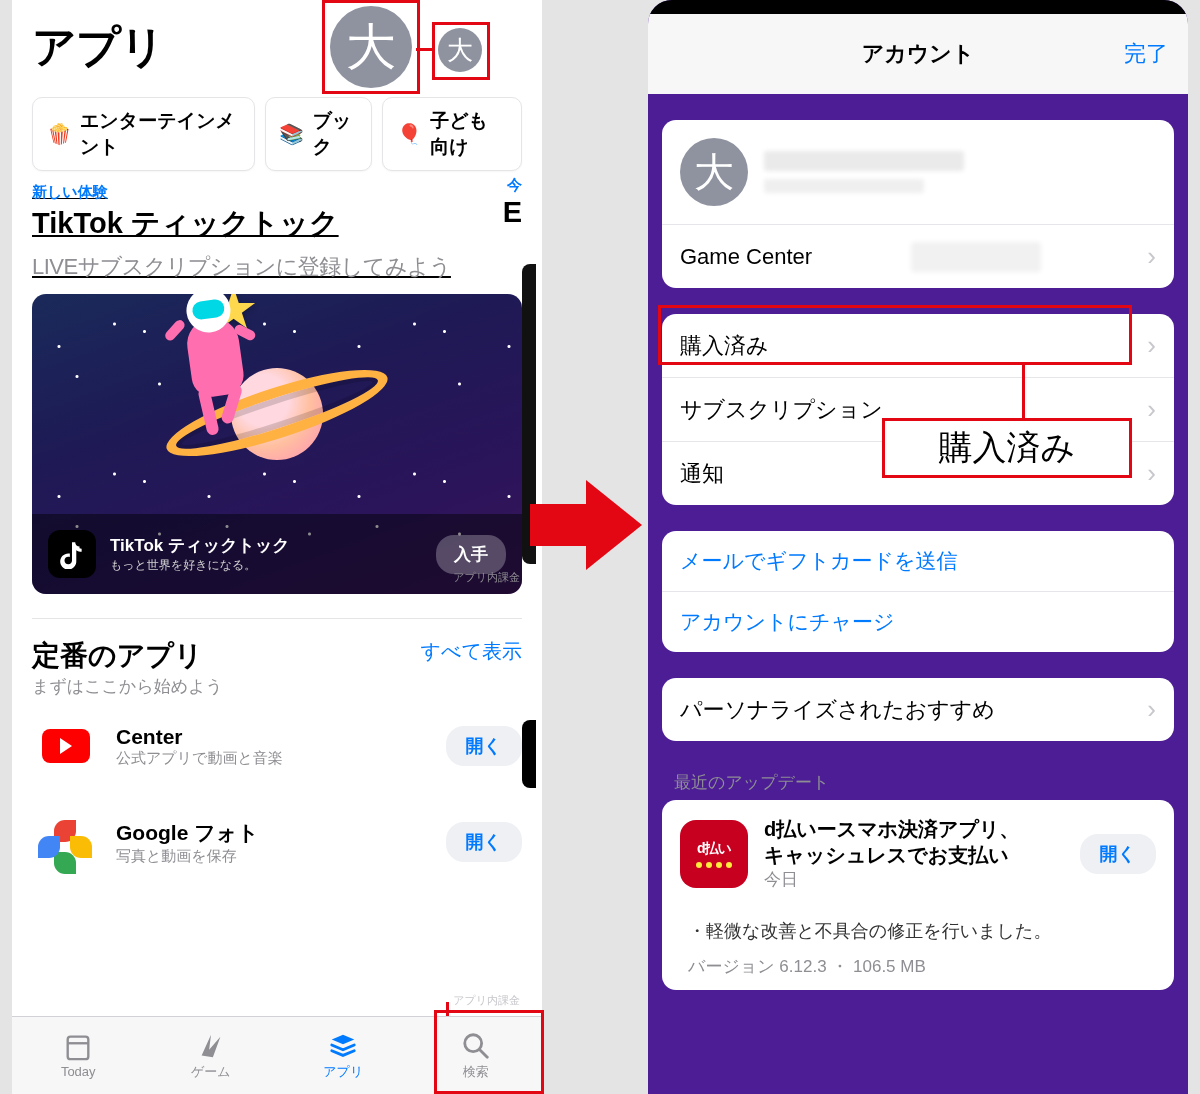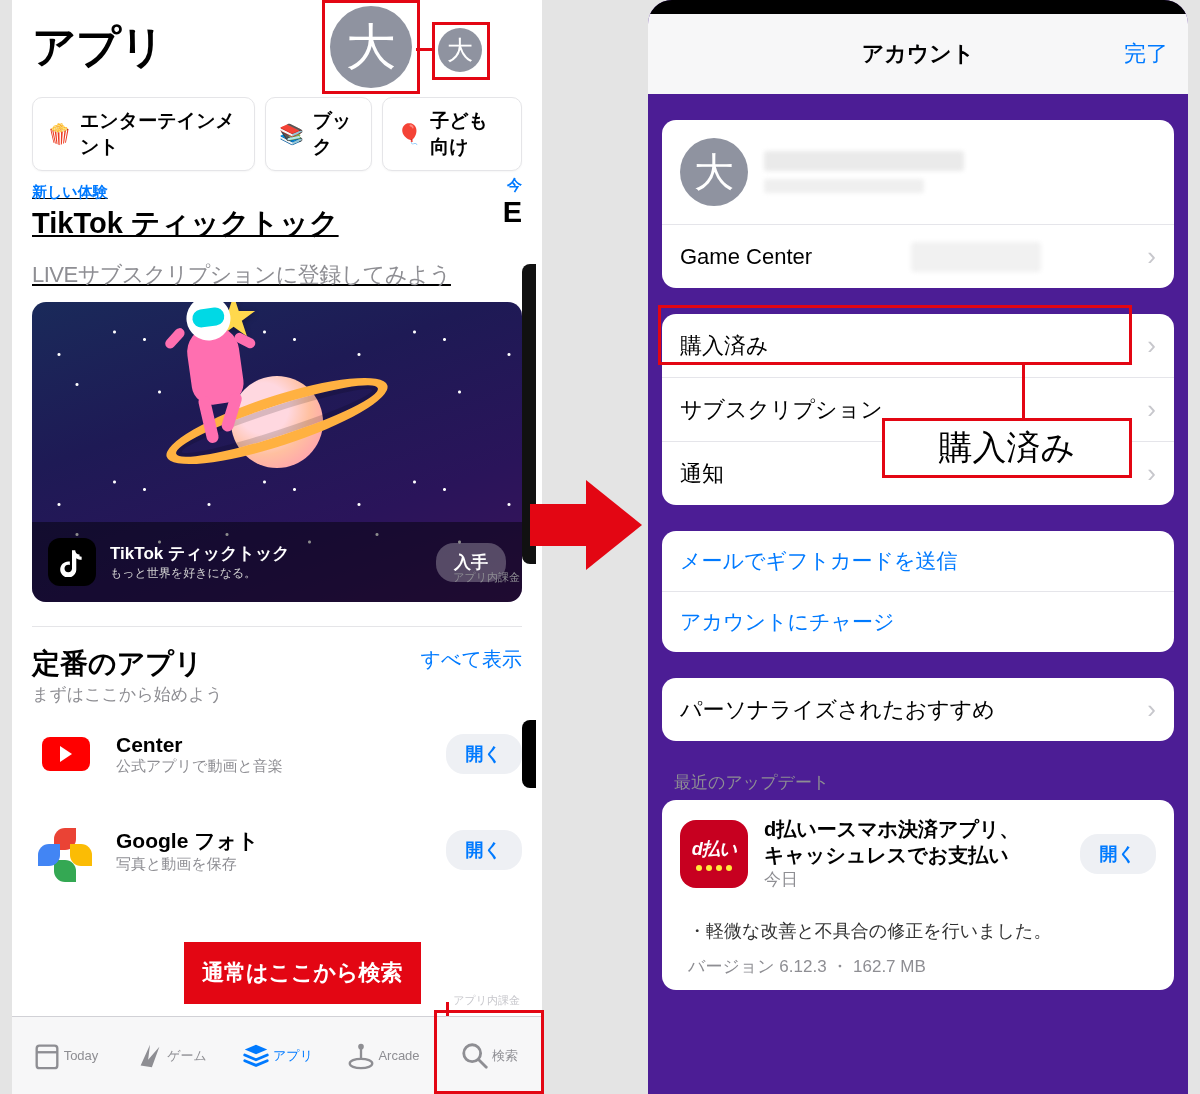--- a/index.html
+++ b/index.html
@@ -18,21 +18,21 @@
   .avatar-frame-sm  { position:absolute; right:52px;  top:22px; width:58px; height:58px; border:3px solid #e30613; }
   .avatar-connector { position:absolute; right:108px; top:48px; width:18px; height:3px; background:#e30613;}
 
   .chips { display:flex; gap:10px; padding: 12px 20px; overflow:hidden; }
   .chip { display:flex; align-items:center; gap:8px; background:#fff; border:1px solid #e5e5e8; border-radius: 10px; padding: 10px 14px; font-size:19px; font-weight:600; box-shadow:0 1px 2px rgba(0,0,0,.04);}
   .chip .ico { font-size:20px; }
 
   .promo-top { padding: 0 20px; text-decoration: underline; }
   .promo-tag { color:#007aff; font-size:15px; font-weight:600; }
   .promo-name { font-size:29px; font-weight:700; margin-top:2px;}
-  .promo-sub  { font-size:22px; color:#8e8e93; margin-top:16px; letter-spacing:-.5px;}
+  .promo-sub  { font-size:22px; color:#8e8e93; margin-top:8px; letter-spacing:-.5px;}
   .promo-today { position:absolute; right:20px; top:176px; color:#007aff; font-size:15px; font-weight:600;}
 
   .promo-card { margin: 12px 20px 0 20px; height: 300px; border-radius: 14px; overflow:hidden; position:relative;
     background: linear-gradient(160deg,#1a2a5a 0%,#1e1a55 35%,#2a145a 70%,#3a145a 100%); }
   .promo-card::before { content:""; position:absolute; inset:0;
      background:
        radial-gradient(circle at 75% 25%, #fff 1px, transparent 2px),
        radial-gradient(circle at 18% 35%, #fff 1px, transparent 2px),
        radial-gradient(circle at 55% 20%, #fff 1px, transparent 2px),
        radial-gradient(circle at 85% 60%, #fff 1px, transparent 2px),
@@ -82,21 +82,21 @@
   .ico-gp .r{background:#ea4335; left:22px; top:12px;}
   .ico-gp .y{background:#fbbc05; left:38px; top:28px; border-radius:0 11px 0 11px;}
   .ico-gp .g{background:#34a853; left:22px; top:44px; border-radius:0 11px 0 11px;}
   .ico-gp .b{background:#4285f4; left:6px;  top:28px;}
   .ico-ytm { background:#fff; display:flex; align-items:center; justify-content:center;}
   .ico-ytm .c1{width:50px; height:50px; border-radius:50%; background:#ff0000; display:flex; align-items:center; justify-content:center;}
   .ico-ytm .c2{width:32px; height:32px; border-radius:50%; border:3px solid #fff; display:flex; align-items:center; justify-content:center;}
   .ico-ytm .c2::before{content:""; width:0; height:0; border-left:10px solid #fff; border-top:6px solid transparent; border-bottom:6px solid transparent; margin-left:3px;}
 
   .tab-bar { position:absolute; left:12px; bottom:0; width:530px; height:78px; background:#f7f7f8; border-top:1px solid #d1d1d6; display:flex;}
-  .tab { flex:1; display:flex; flex-direction:row; align-items:center; justify-content:center; gap:2px; color:#8e8e93; font-size:13px; font-weight:500;}
+  .tab { flex:1; display:flex; flex-direction:column; align-items:center; justify-content:center; gap:2px; color:#8e8e93; font-size:13px; font-weight:500;}
   .tab.active { color:#007aff; }
   .tab svg { width:30px; height:30px; fill:currentColor; }
   .tab-search-frame { position:absolute; right:12px; bottom:0; width:110px; height:84px; border:3px solid #e30613;}
 
   .tooltip { position:absolute; left:172px; bottom:90px; background:#e30613; color:#fff; font-size:22px; font-weight:700; padding:16px 18px; }
   .tooltip-arrow { position:absolute; left:434px; bottom:42px; width:3px; height:50px; background:#e30613;}
   .tooltip-arrow::after{content:""; position:absolute; left:-5px; bottom:-2px; width:0; height:0; border-left:7px solid transparent; border-right:7px solid transparent; border-top:10px solid #e30613;}
 
   .iap-hint { position:absolute; right:22px; bottom:86px; font-size:11px; color:#c7c7cc;}
 
@@ -121,21 +121,21 @@
   .gc-blur { width:130px; height:30px; background:#f1f1f1; margin-left:auto; margin-right:8px; border-radius:4px; filter:blur(2px);}
 
   .hl-red { position:absolute; border:3px solid #e30613;}
   .hl-purchased { left:658px; top:305px; width:474px; height:60px;}
   .hl-label { left:882px; top:418px; width:250px; height:60px; background:#fff; display:flex; align-items:center; justify-content:center; font-size:34px;}
   .hl-conn { position:absolute; left:1022px; top:365px; width:3px; height:56px; background:#e30613;}
 
   .pr-section-label { margin: 30px 26px 6px 26px; color:#8e8e93; font-size:17px;}
   .update-row { display:flex; align-items:center; gap:16px; padding:16px 18px;}
   .update-ico { width:68px; height:68px; border-radius:16px; background:#c70020; display:flex; flex-direction:column; align-items:center; justify-content:center; color:#fff; font-weight:800;}
-  .update-ico .t{font-size:18px; letter-spacing:-1px;font-style:italic;}
+  .update-ico .t{font-size:14px; letter-spacing:-1px;}
   .update-ico .dots{ display:flex; gap:4px; margin-top:4px;}
   .update-ico .dots span{width:6px; height:6px; border-radius:50%; background:#ffeb3b;}
   .update-meta .t1{font-size:20px; font-weight:600; line-height:1.3;}
   .update-meta .t2{font-size:17px; color:#8e8e93;}
   .update-btn { margin-left:auto; background:#eef0f4; color:#007aff; border-radius:18px; padding:8px 20px; font-size:18px; font-weight:700;}
 
   .update-note { padding: 12px 26px 0 26px; font-size:18px; color:#333;}
   .update-ver  { padding: 12px 26px; font-size:17px; color:#8e8e93;}
 
   
@@ -241,21 +241,20 @@
           <span class="b"></span>
         </div>
       <div class="meta">
         <div class="t1">Google フォト</div>
         <div class="t2">写真と動画を保存</div>
       </div>
       <div class="btn">開く</div>
     </div>
 
 
-    <div class="tooltip">通常はここから検索</div>
     <div class="tooltip-arrow"></div>
     <div class="iap-hint">アプリ内課金</div>
   </div>
 
   <div class="tab-bar">
     <div class="tab">
       <svg viewBox="0 0 32 32">
           <rect x="5" y="5" width="22" height="24" rx="3" fill="none" stroke="currentColor" stroke-width="2.5"></rect>
           <line x1="5" y1="12" x2="27" y2="12" stroke="currentColor" stroke-width="2.5"></line>
         </svg>
@@ -267,28 +266,20 @@
         </svg>
       <span>ゲーム</span>
     </div>
     <div class="tab active">
       <svg viewBox="0 0 32 32">
           <path d="M16 4l12 5-12 5L4 9z"></path>
           <path d="M4 15l12 5 12-5" fill="none" stroke="currentColor" stroke-width="3" stroke-linecap="round"></path>
           <path d="M4 21l12 5 12-5" fill="none" stroke="currentColor" stroke-width="3" stroke-linecap="round"></path>
         </svg>
       <span>アプリ</span>
-    </div>
-    <div class="tab">
-      <svg viewBox="0 0 32 32">
-          <ellipse cx="16" cy="24" rx="12" ry="5" fill="none" stroke="currentColor" stroke-width="2.5"></ellipse>
-          <line x1="16" y1="6" x2="16" y2="20" stroke="currentColor" stroke-width="2.5"></line>
-          <circle cx="16" cy="6" r="3"></circle>
-        </svg>
-      <span>Arcade</span>
     </div>
     <div class="tab">
       <svg viewBox="0 0 32 32">
           <circle cx="13" cy="13" r="9" fill="none" stroke="currentColor" stroke-width="3"></circle>
           <line x1="20" y1="20" x2="28" y2="28" stroke="currentColor" stroke-width="3" stroke-linecap="round"></line>
         </svg>
       <span>検索</span>
     </div>
   </div>
   <div class="tab-search-frame" style="right:auto; left:434px;"></div>
@@ -363,21 +354,21 @@
             </div>
           </div>
           <div class="update-meta">
             <div class="t1">d払いースマホ決済アプリ、</div>
             <div class="t1">キャッシュレスでお支払い</div>
             <div class="t2">今日</div>
           </div>
           <div class="update-btn">開く</div>
        </div>
        <div class="update-note">・軽微な改善と不具合の修正を行いました。</div>
-       <div class="update-ver">バージョン 6.12.3 ・ 162.7 MB</div>
+       <div class="update-ver">バージョン 6.12.3 ・ 106.5 MB</div>
      </div>
   </div>
 
   <div class="hl-red hl-purchased"></div>
   <div class="hl-conn"></div>
   <div class="hl-red hl-label">
       <span>購入済み</span>
     </div>
 
 </div>

